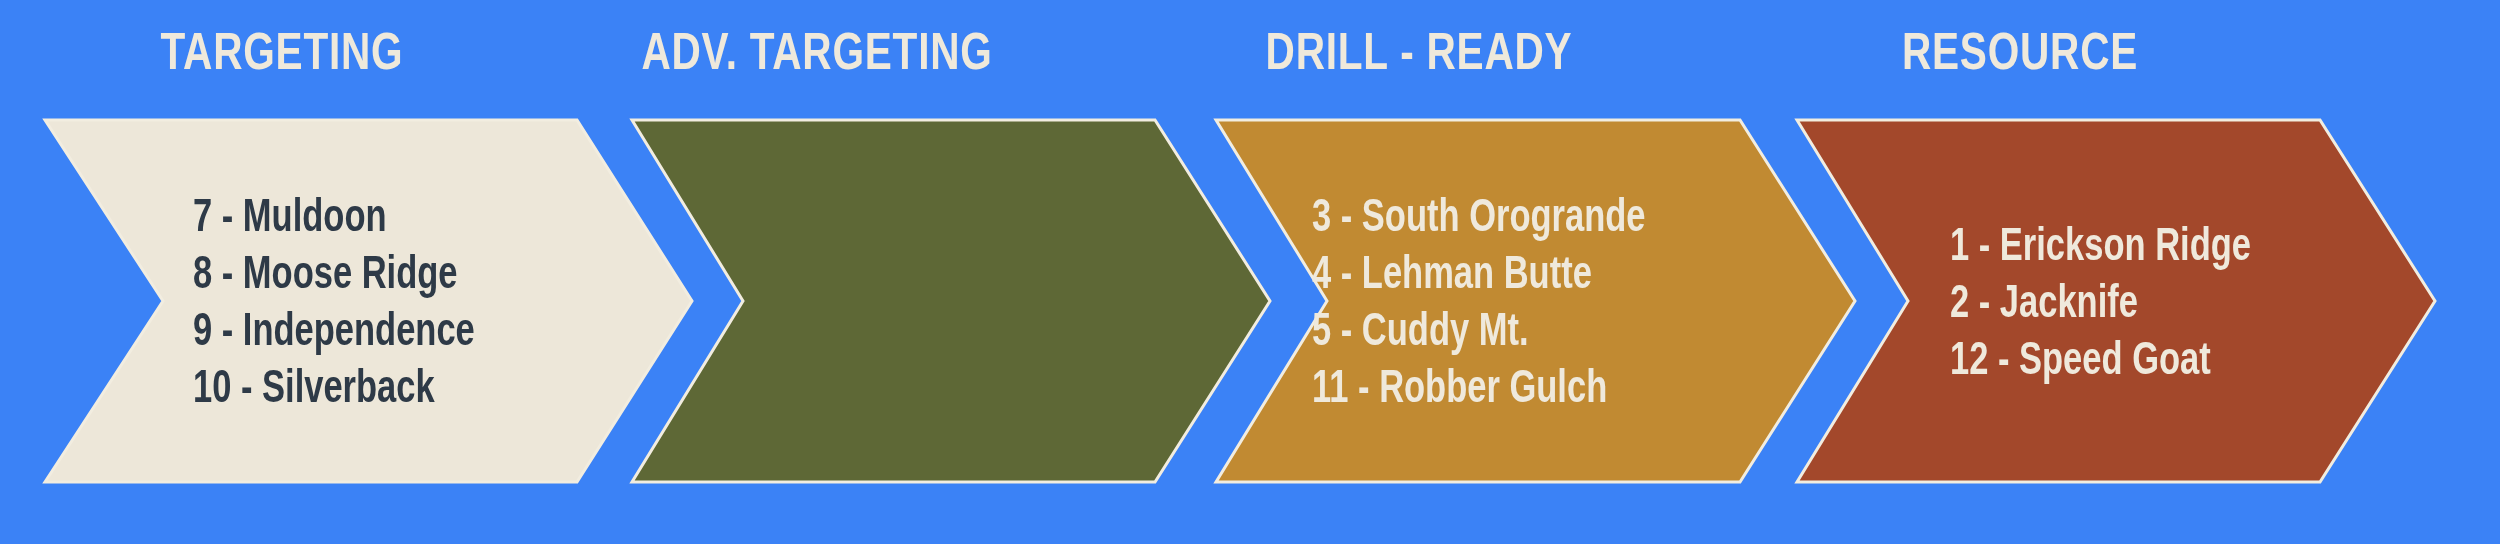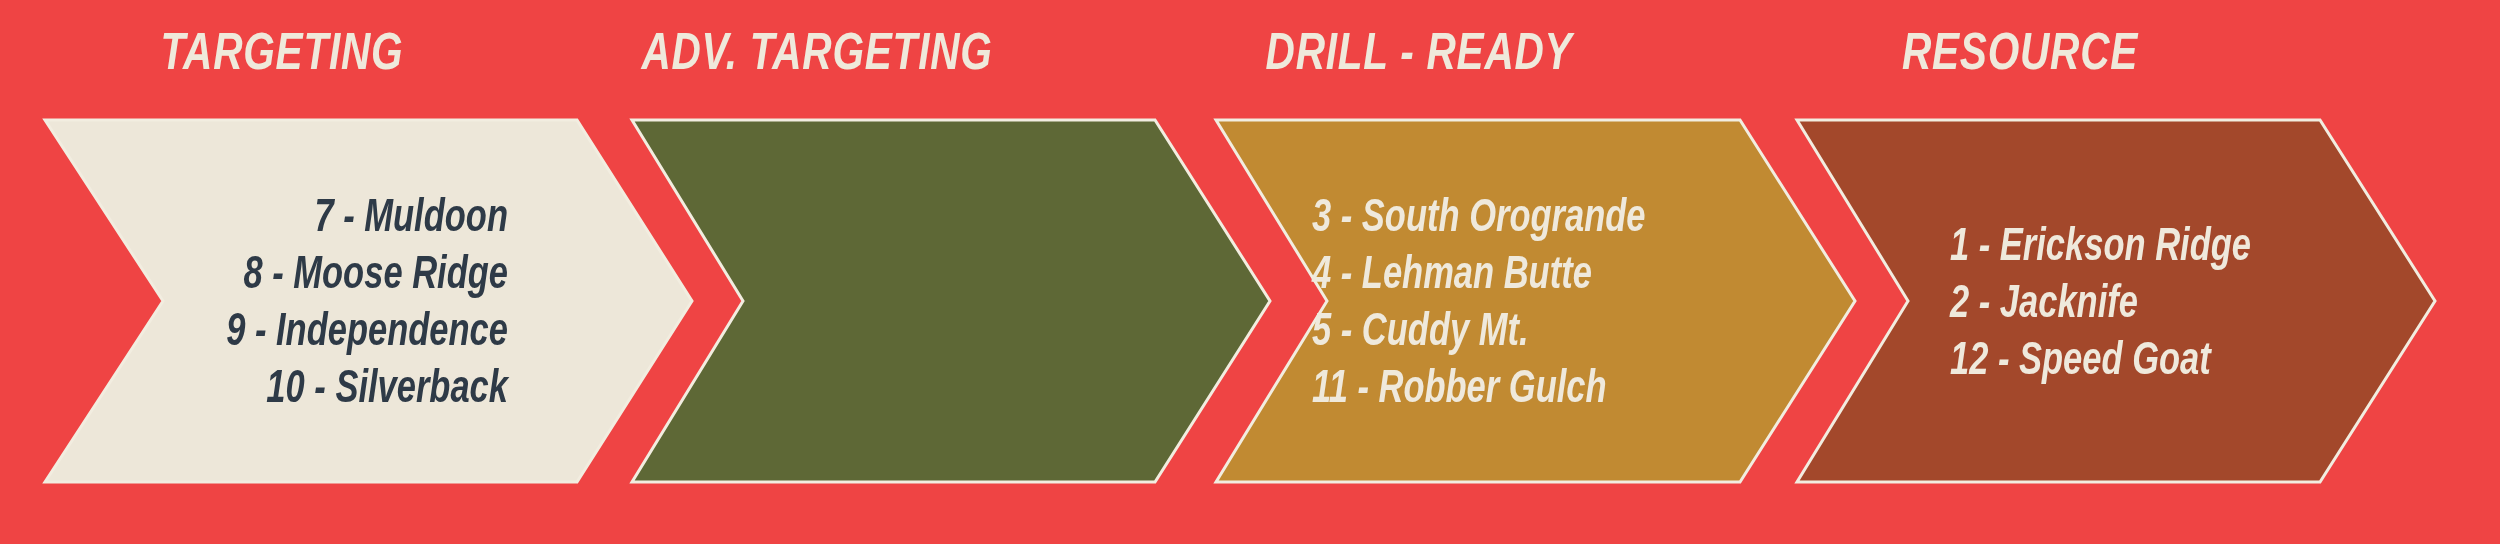--- a/index.html
+++ b/index.html
@@ -4,24 +4,23 @@
 <style>
   html, body {
     margin: 0;
     padding: 0;
     background: #050505;
   }
   .canvas {
     position: relative;
     width: 2500px;
     height: 544px;
-    background: #ef4444;
+    background: #3b82f6;
     overflow: hidden;
     font-family: "Liberation Sans", sans-serif;
-    font-style: italic;
   }
   .flow-svg {
     position: absolute;
     left: 0;
     top: 0;
     width: 2500px;
     height: 544px;
   }
   .flow-svg polygon {
     stroke: #F2EDE0;
@@ -76,21 +75,21 @@
     <polygon points="632,120 1155,120 1270,301 1155,482 632,482 743,301" fill="#5E6836"></polygon>
     <polygon points="1216,120 1740,120 1855,301 1740,482 1216,482 1327,301" fill="#C18A32"></polygon>
     <polygon points="1797,120 2320,120 2435,301 2320,482 1797,482 1908,301" fill="#A3482B"></polygon>
   </svg>
 
   <div class="stage-title" style="left:32px; width:500px;">TARGETING</div>
   <div class="stage-title" style="left:567px; width:500px;">ADV. TARGETING</div>
   <div class="stage-title" style="left:1169px; width:500px;">DRILL - READY</div>
   <div class="stage-title" style="left:1770px; width:500px;">RESOURCE</div>
 
-  <div class="stage-content dark-text" style="left:193px; width:420px;text-align:right;">
+  <div class="stage-content dark-text" style="left:193px; width:420px;">
     <div class="content-inner">
       <div class="project-line">7 - Muldoon</div>
       <div class="project-line">8 - Moose Ridge</div>
       <div class="project-line">9 - Independence</div>
       <div class="project-line">10 - Silverback</div>
     </div>
   </div>
 
 
   <div class="stage-content light-text" style="left:1312px; width:440px;">

